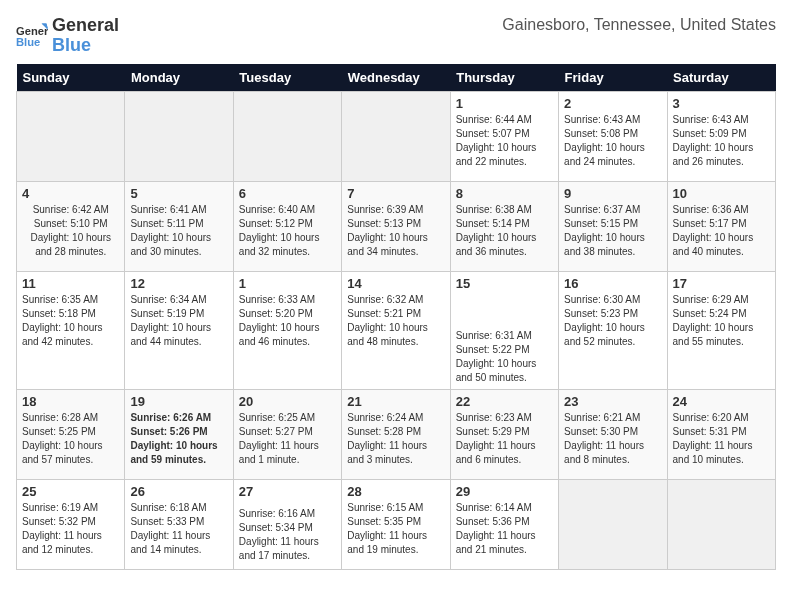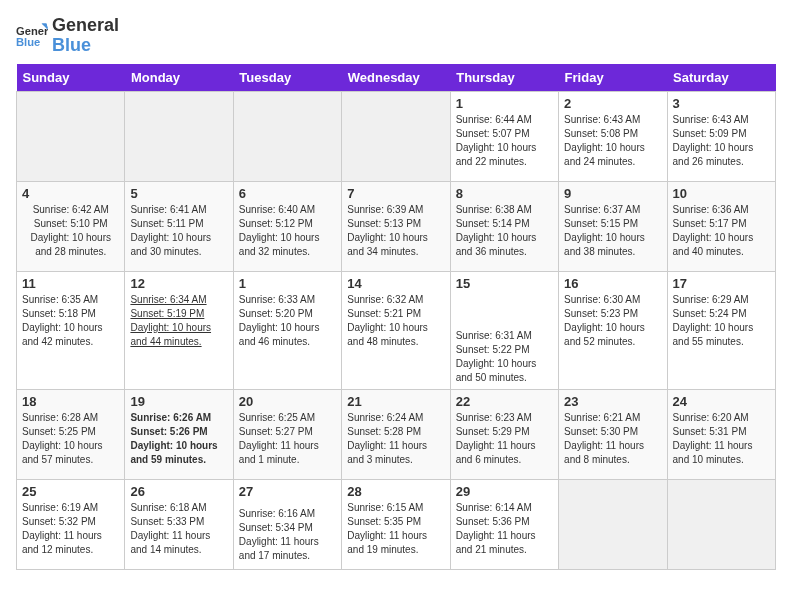--- a/index.html
+++ b/index.html
@@ -36,21 +36,21 @@
     .subtitle {
       font-size: 16px;
       color: #555;
     }
     table {
       width: 100%;
       border-collapse: collapse;
       font-size: 11px;
     }
     th {
-      background-color: #6d28d9;
+      background-color: #0f172a;
       color: #fff;
       text-align: left;
       padding: 6px 6px;
       font-size: 13px;
       font-weight: bold;
     }
     td {
       border: 1px solid #ccc;
       vertical-align: top;
       padding: 4px 5px;
@@ -91,20 +91,21 @@
       <text x="0" y="30" font-size="14" font-weight="bold" fill="#4a90d9">Blue</text>
       <polygon points="32,2 40,10 38,2" fill="#4a90d9"></polygon>
       <polygon points="36,2 44,8 42,2" fill="#4a90d9" transform="translate(-4,0)"></polygon>
     </svg>
     <div>
       <div style="font-size:18px;font-weight:bold;color:#333;line-height:1.1">General</div>
       <div style="font-size:18px;font-weight:bold;color:#4a90d9;line-height:1.1">Blue</div>
     </div>
   </div>
   <div class="title-area">
+    <div class="subtitle">Gainesboro, Tennessee, United States</div>
   </div>
 </div>
 
 <table>
   <thead>
     <tr>
       <th>Sunday</th>
       <th>Monday</th>
       <th>Tuesday</th>
       <th>Wednesday</th>
@@ -195,21 +196,21 @@
       <tr>
         <td>
           <span class="day-number">11</span>
           <div class="day-info" style="white-space: pre-line;">Sunrise: 6:35 AM
 Sunset: 5:18 PM
 Daylight: 10 hours
 and 42 minutes.</div>
         </td>
         <td>
           <span class="day-number">12</span>
-          <div class="day-info" style="white-space: pre-line; text-decoration: underline;">Sunrise: 6:34 AM
+          <div class="day-info" style="white-space: pre-line;">Sunrise: 6:34 AM
 Sunset: 5:19 PM
 Daylight: 10 hours
 and 44 minutes.</div>
         </td>
         <td>
           <span class="day-number">1</span>
           <div class="day-info" style="white-space: pre-line;">Sunrise: 6:33 AM
 Sunset: 5:20 PM
 Daylight: 10 hours
 and 46 minutes.</div>

